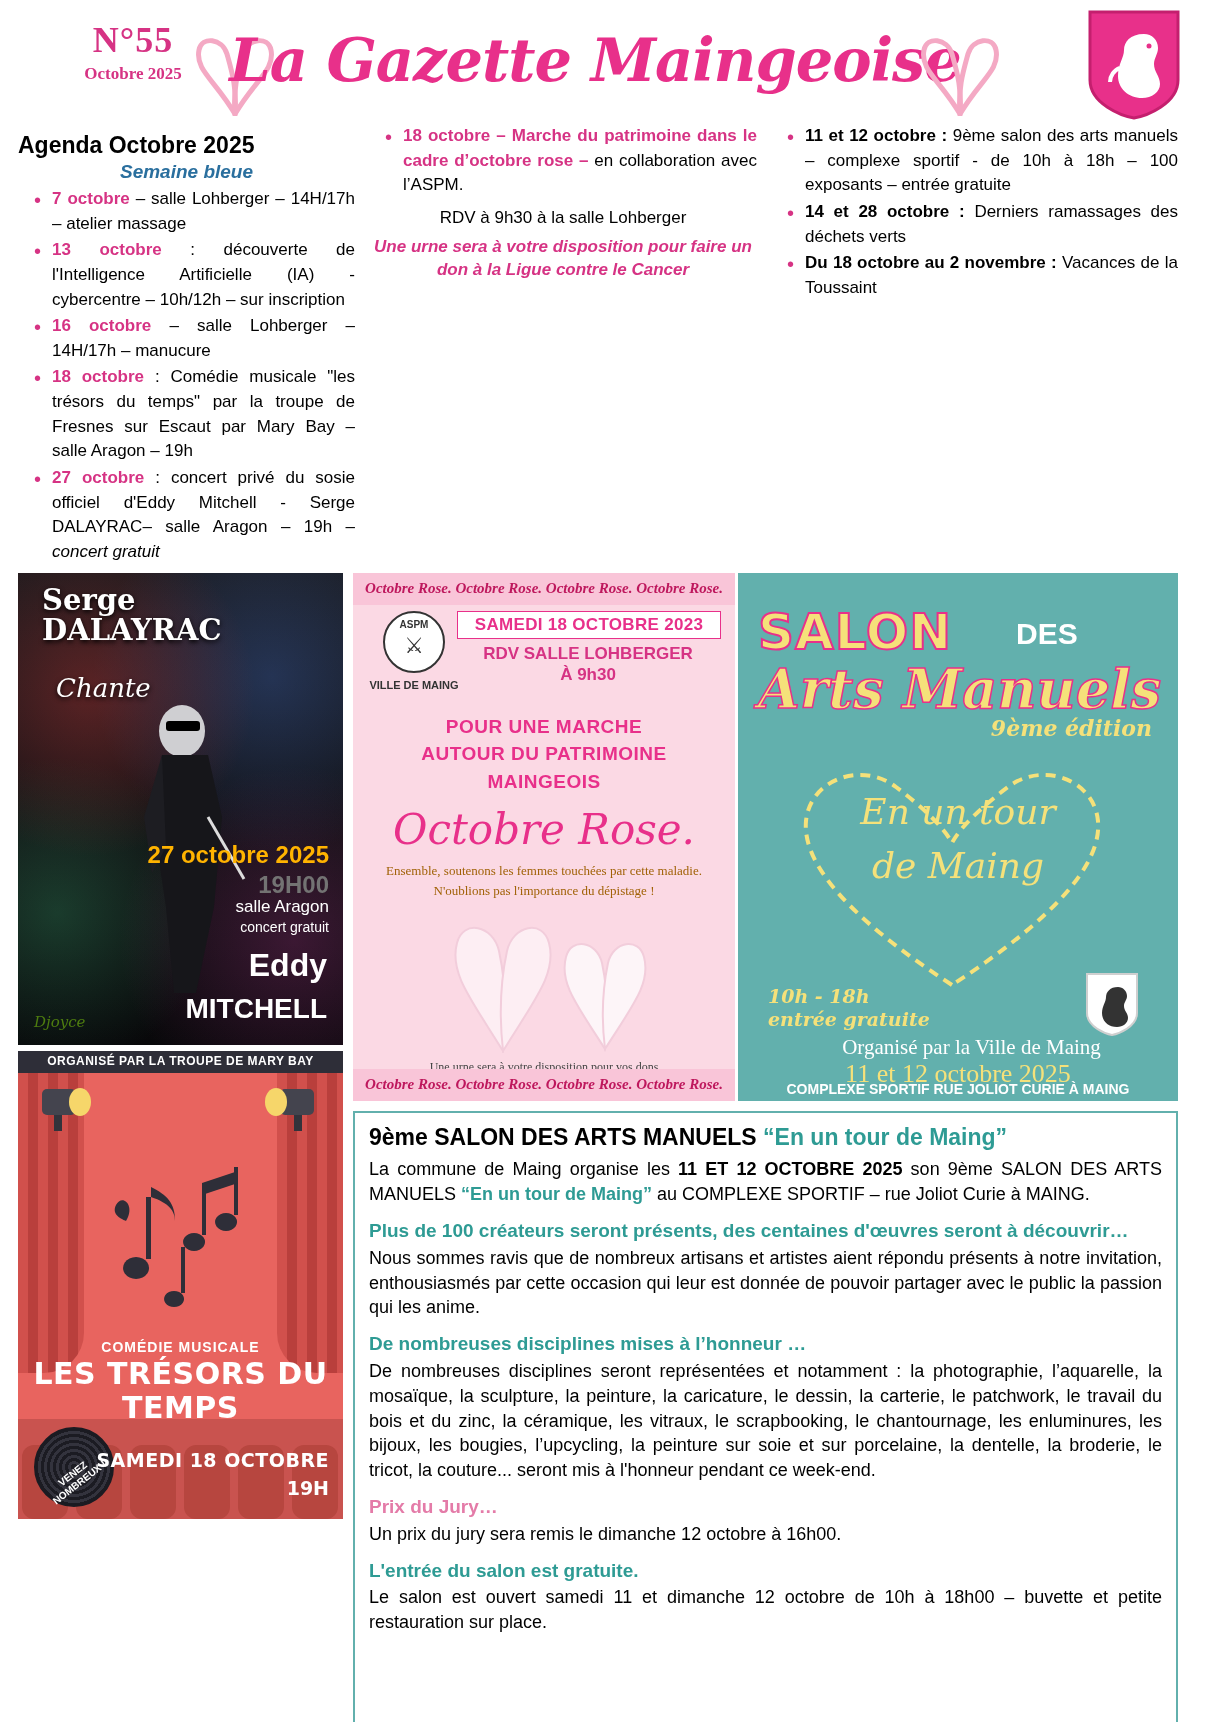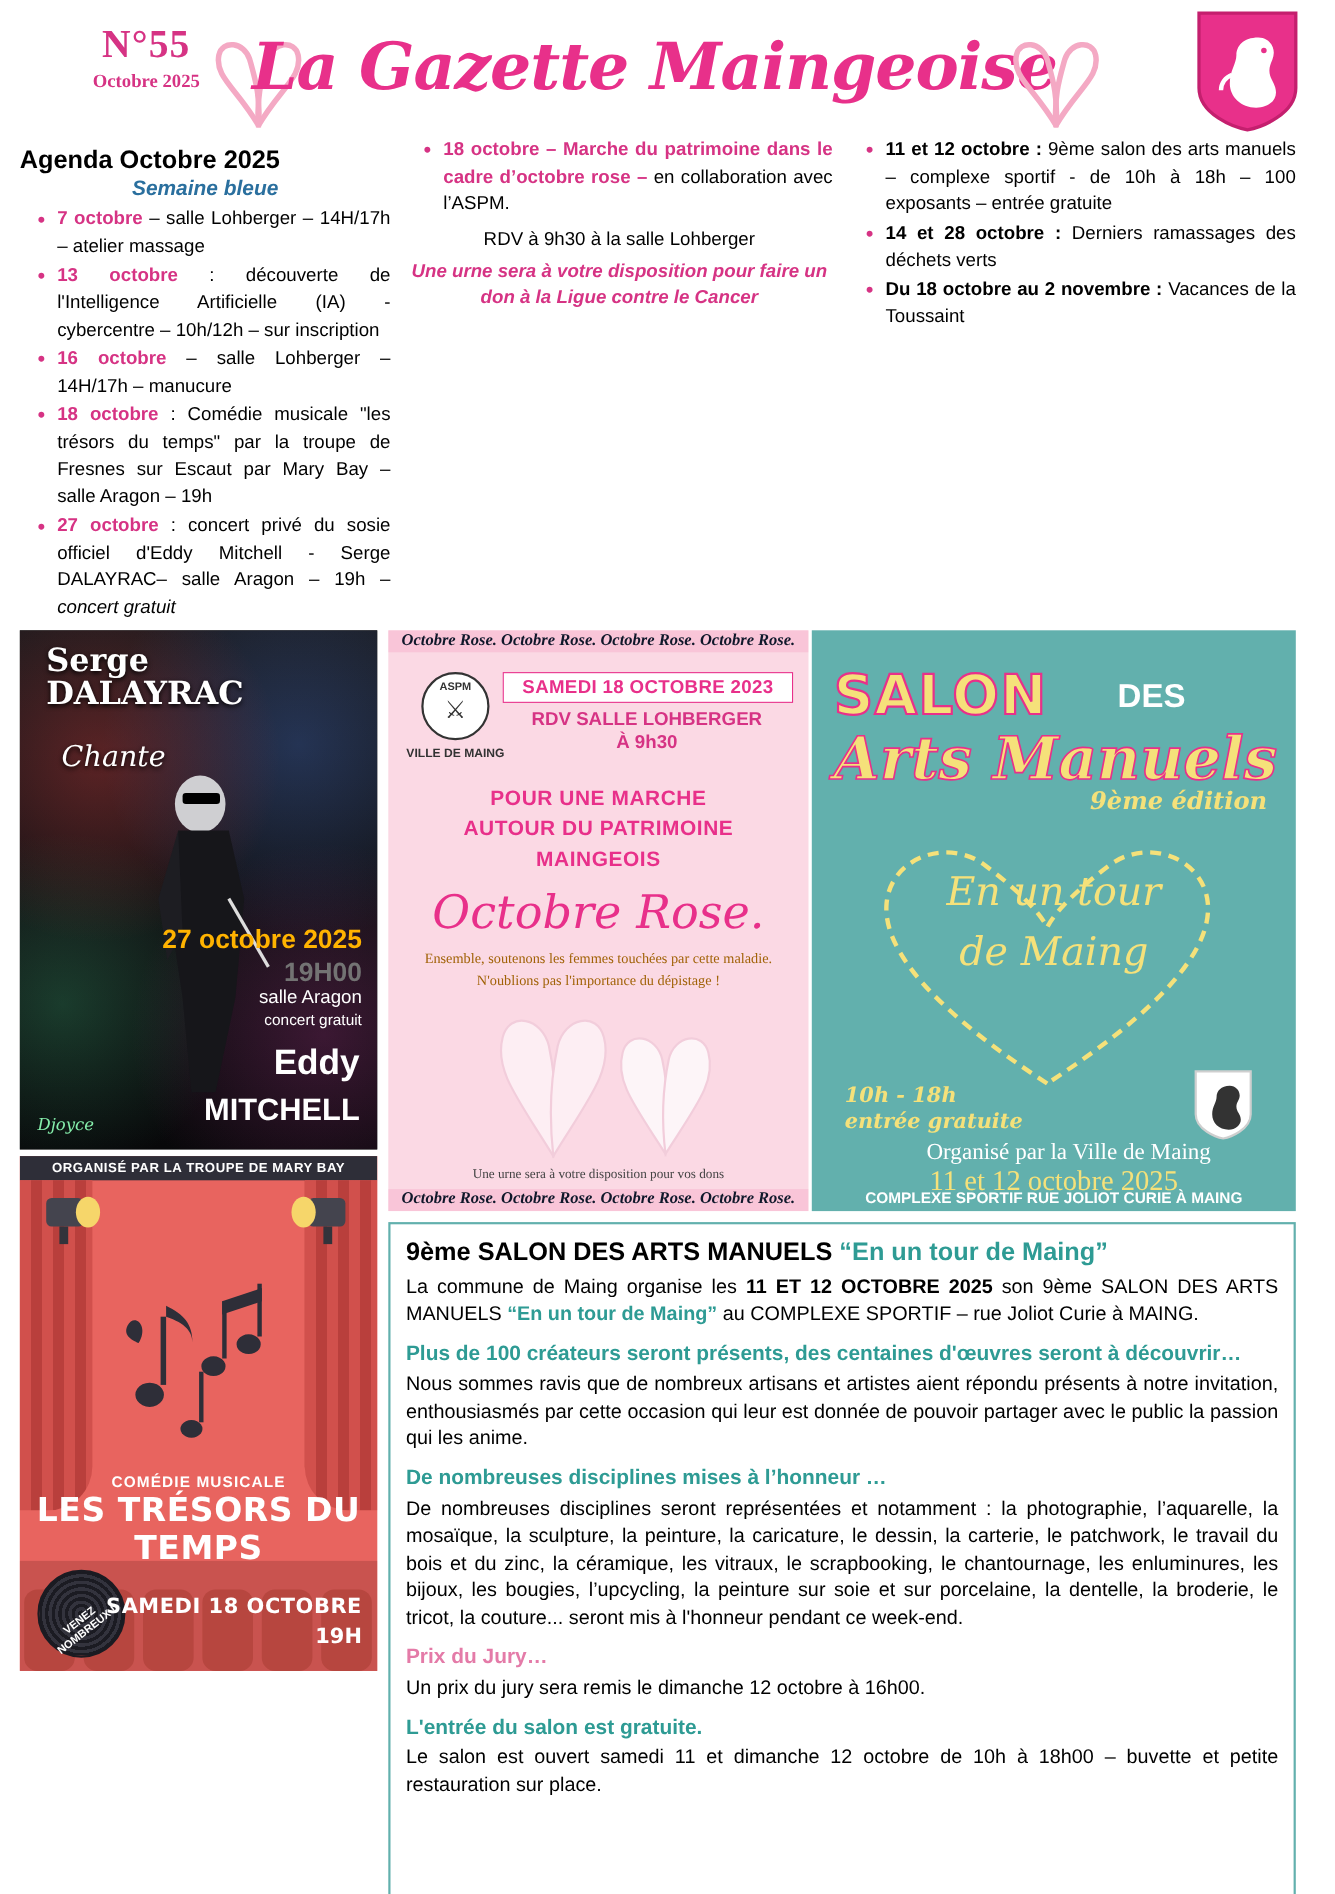--- a/index.html
+++ b/index.html
@@ -156,23 +156,23 @@
     position: absolute;
     left: 353px;
     top: 0;
     width: 382px;
     height: 528px;
     background: #fbd9e4;
     box-sizing: border-box;
     overflow: hidden;
   }
   .or-strip {
-    height: 20px;
+    height: 32px;
     background: #f9c5d8;
-    color: #0f172a;
+    color: #be185d;
     font-family: "Liberation Serif", serif;
     font-style: italic;
     font-weight: bold;
     font-size: 15px;
     display: flex;
     align-items: center;
     justify-content: space-around;
     white-space: nowrap;
   }
   .or-aspm {
@@ -482,21 +482,21 @@
     font-weight: bold;
     font-size: 28px;
     color: #fff;
     text-align: center;
   }
   .eddy-djoyce {
     position: absolute; left: 16px; bottom: 14px;
     font-family: "DejaVu Serif", serif;
     font-style: italic;
     font-size: 15px;
-    color: #86efac;
+    color: #4d7c0f;
   }
 
   
   .poster-tresors {
     position: absolute;
     left: 18px;
     top: 478px;
     width: 325px;
     height: 468px;
     background: #e8645f;

